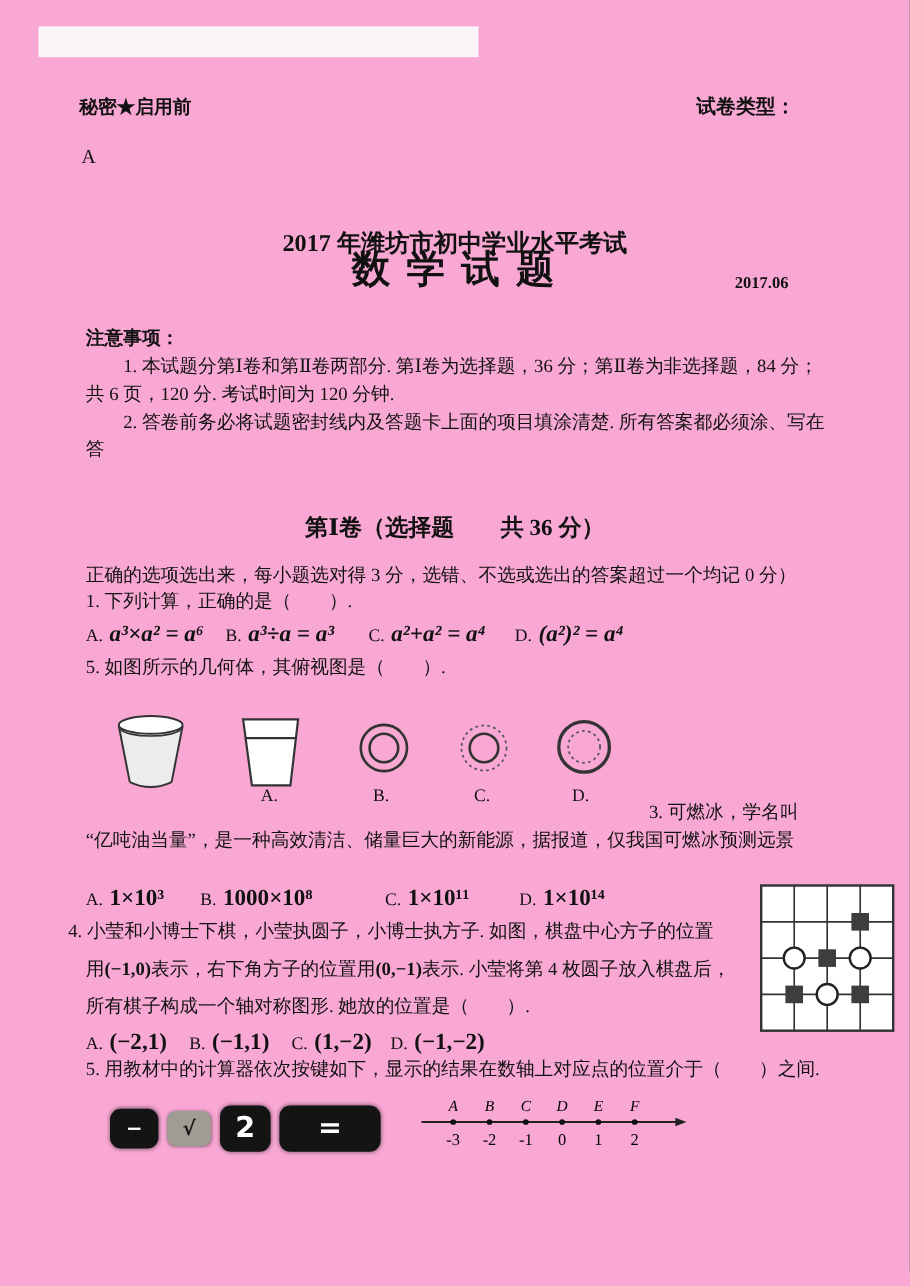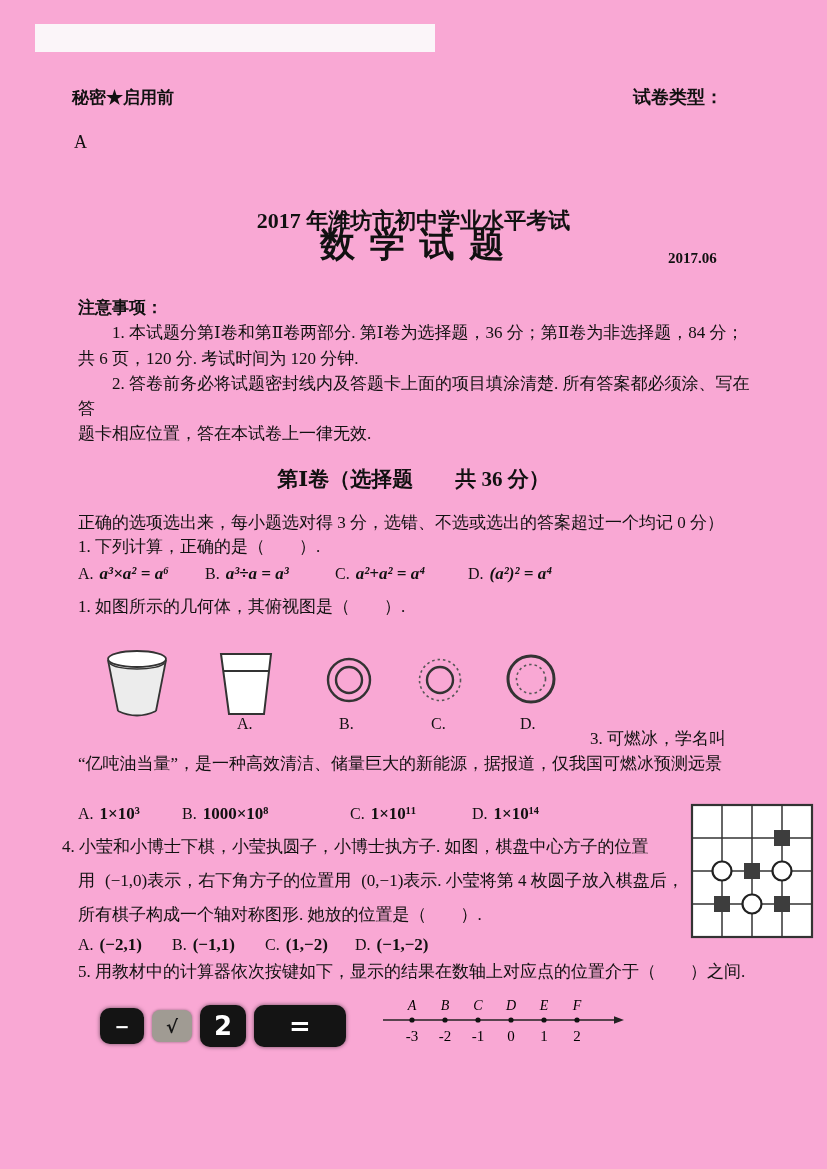--- a/index.html
+++ b/index.html
@@ -10,23 +10,23 @@
     overflow:hidden;
   }
   .abs{position:absolute;white-space:nowrap;}
   .t15{font-size:15px;font-weight:bold;}
   .t17{font-size:17px;line-height:22px;}
   .t18{font-size:18px;}
   .bold{font-weight:bold;}
   .center{text-align:center;margin-top:15px;}
   .faint-box{position:absolute;left:35px;top:24px;width:400px;height:28px;background:#fbf5f9;}
   .lbl{font-size:16px;margin-right:6px;}
-  .f{font-weight:bold;font-size:17px;}
+  .f{font-weight:bold;font-size:21px;}
   .it{font-style:italic;}
-  .coord{font-weight:normal;padding-left:10px;}
+  .coord{font-weight:bold;}
   .figlabel{font-size:16px;}
   .key{
     position:absolute;display:flex;align-items:center;justify-content:center;
     background:#141414;color:#fff;font-weight:bold;border-radius:10px;
     box-shadow:0 0 4px rgba(0,0,0,.55);
     font-family:"DejaVu Sans",sans-serif;
   }
   .key.light{background:#a09b93;color:#151515;border-radius:8px;box-shadow:0 0 3px rgba(0,0,0,.4);}
   .key.small{font-size:18px;}
   .key.big{font-size:26px;}
@@ -45,32 +45,31 @@
 
   <div class="abs center bold" style="left:0;top:191px;width:827px;font-size:22px">2017 年潍坊市初中学业水平考试</div>
   <div class="abs center bold" style="left:0;top:206px;width:827px;font-size:35px;letter-spacing:3px">数 学 试 题</div>
   <div class="abs t15" style="left:668px;top:250px">2017.06</div>
 
   <div class="abs bold t17" style="left:78px;top:297px">注意事项：</div>
   <div class="abs t17" style="left:112px;top:322px">1. 本试题分第Ⅰ卷和第Ⅱ卷两部分. 第Ⅰ卷为选择题，36 分；第Ⅱ卷为非选择题，84 分；</div>
   <div class="abs t17" style="left:78px;top:348px">共 6 页，120 分. 考试时间为 120 分钟.</div>
   <div class="abs t17" style="left:112px;top:373px">2. 答卷前务必将试题密封线内及答题卡上面的项目填涂清楚. 所有答案都必须涂、写在</div>
   <div class="abs t17" style="left:78px;top:398px">答</div>
-  <div class="abs t17" style="left:78px;top:423px">题卡相应位置，答在本试卷上一律无效.</div>
 
   <div class="abs center bold" style="left:0;top:450px;width:827px;font-size:21px">第Ⅰ卷（选择题　　共 36 分）</div>
   <div class="abs t17" style="left:78px;top:512px">正确的选项选出来，每小题选对得 3 分，选错、不选或选出的答案超过一个均记 0 分）</div>
 
   <div class="abs t17" style="left:78px;top:536px">1. 下列计算，正确的是（　　）.</div>
   <div class="abs" style="left:78px;top:564px"><span class="lbl">A.</span><span class="f it">a³×a² = a⁶</span></div>
   <div class="abs" style="left:205px;top:564px"><span class="lbl">B.</span><span class="f it">a³÷a = a³</span></div>
   <div class="abs" style="left:335px;top:564px"><span class="lbl">C.</span><span class="f it">a²+a² = a⁴</span></div>
   <div class="abs" style="left:468px;top:564px"><span class="lbl">D.</span><span class="f it">(a²)² = a⁴</span></div>
 
-  <div class="abs t17" style="left:78px;top:596px">1. 如图所示的几何体，其俯视图是（　　）.</div>
+  <div class="abs t17" style="left:78px;top:596px">5. 如图所示的几何体，其俯视图是（　　）.</div>
 
   <svg class="abs" style="left:105px;top:648px" width="64" height="74" viewBox="0 0 64 74">
     <path d="M3,12 L13,63 Q32,72 51,63 L61,12" fill="#ececec" stroke="none"></path>
     <line x1="3" y1="12" x2="13" y2="63" stroke="#333" stroke-width="1.8"></line>
     <line x1="61" y1="12" x2="51" y2="63" stroke="#333" stroke-width="1.8"></line>
     <path d="M13,63 Q32,72 51,63" fill="none" stroke="#333" stroke-width="1.8"></path>
     <ellipse cx="32" cy="11" rx="29" ry="8" fill="#ffffff" stroke="#333" stroke-width="1.8"></ellipse>
     <path d="M4.5,15 A28,7.5 0 0 0 59.5,15" fill="none" stroke="#333" stroke-width="1.5"></path>
   </svg>
 

